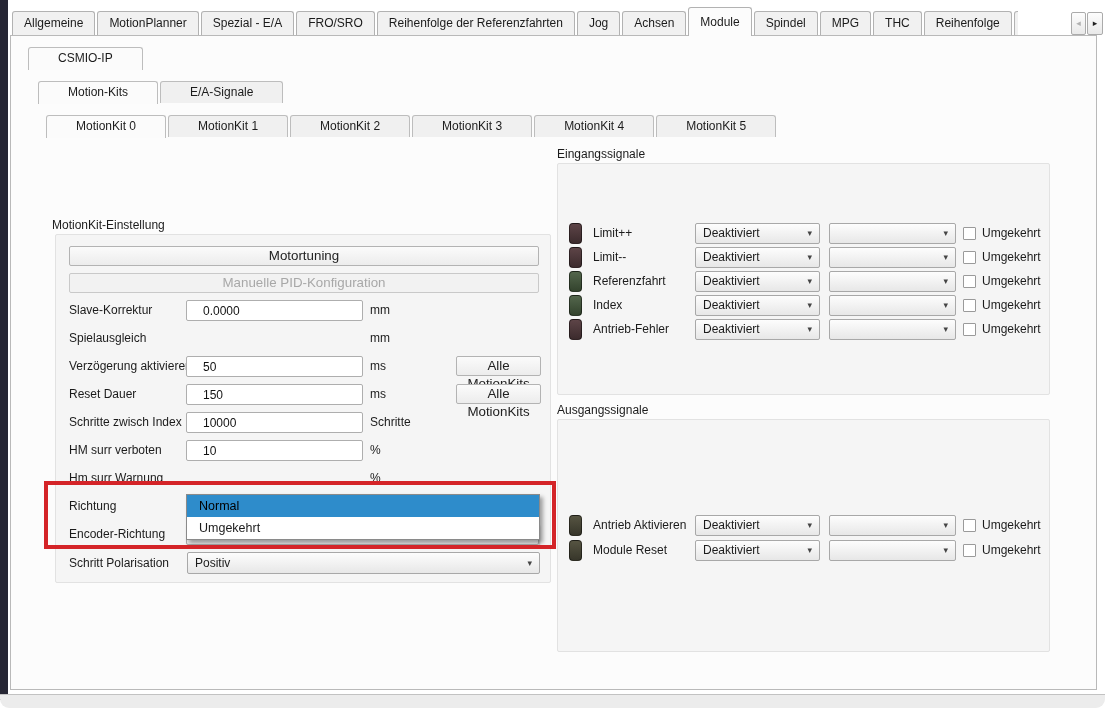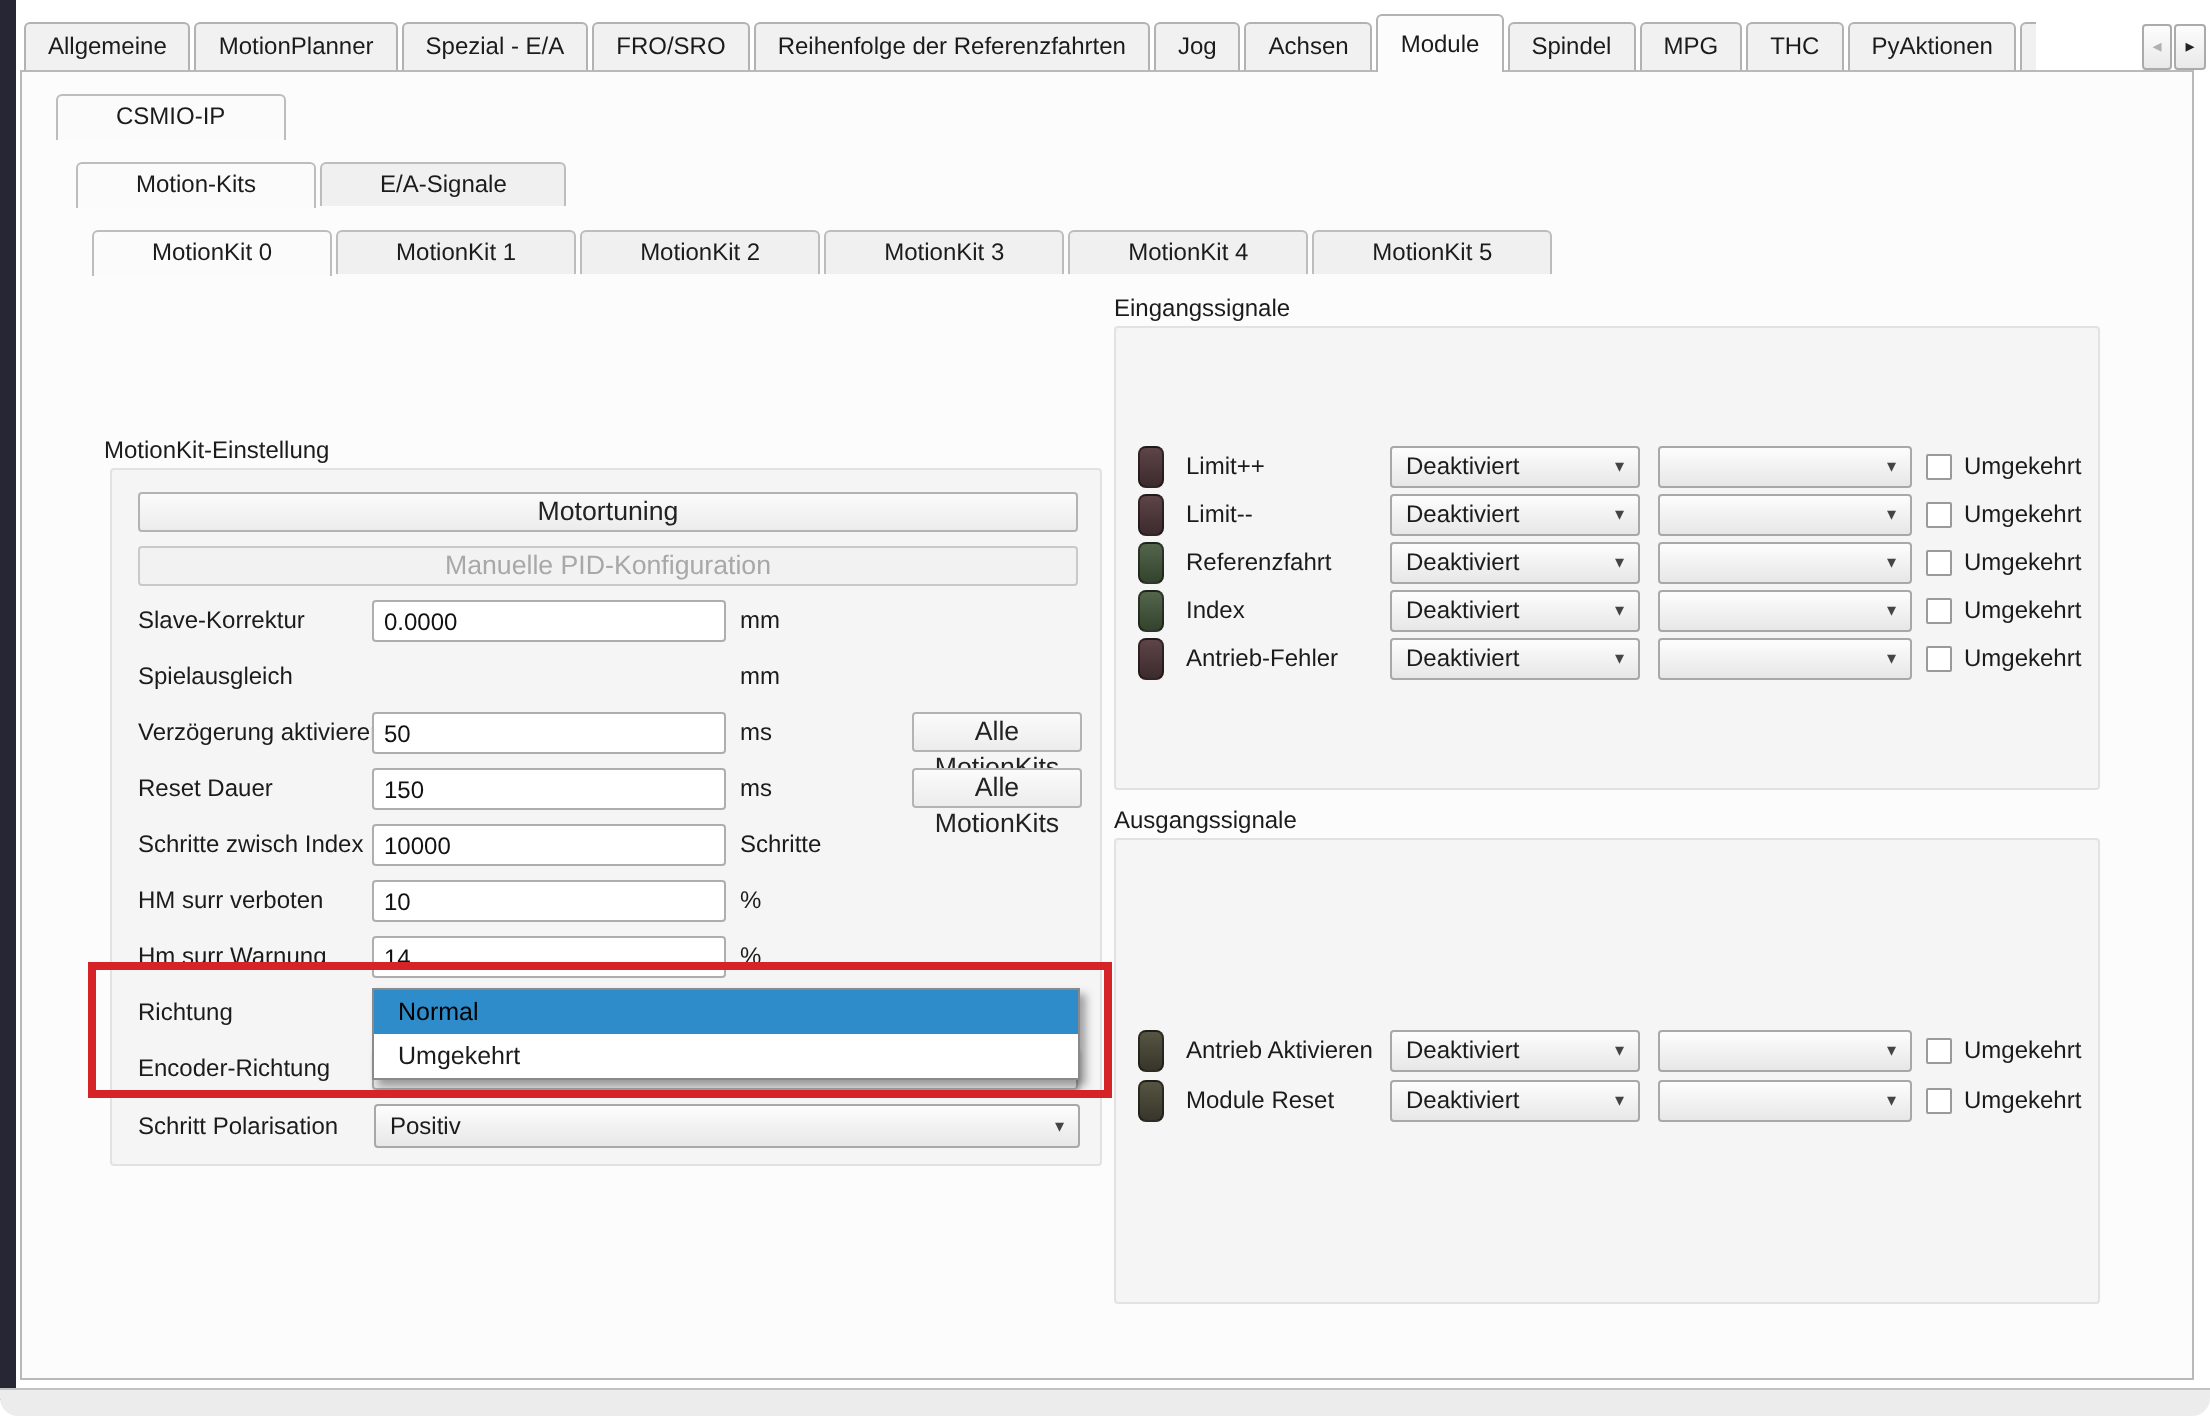--- a/index.html
+++ b/index.html
@@ -48,21 +48,21 @@
 
   
   .btn { position:absolute; height:20px; border:1px solid #b3b3b3; border-radius:2px;
     background:linear-gradient(#fbfbfb,#ececec); text-align:center; line-height:18px; color:#222; }
   .btn.disabled { color:#a8a8a8; background:#f2f2f2; border-color:#c9c9c9; }
 
   
   .srow { position:absolute; left:0; width:100%; height:21px; }
   .flabel { position:absolute; left:13px; line-height:21px; }
   .tinput { position:absolute; left:130px; top:0; width:177px; height:21px;
-    border:1px solid #aeaeae; border-radius:2px; background:#fff; padding:0 5px;
+    border:1px solid #aeaeae; border-radius:2px; background:#fff; padding:0 16px;
     font:12px "Liberation Sans", sans-serif; color:#111; }
   .unit { position:absolute; left:314px; line-height:21px; }
   .allbtn { left:400px; top:0; width:85px; }
 
   
   .combo { position:absolute; height:21px; border:1px solid #a8a8a8; border-radius:2px;
     background:linear-gradient(#fdfdfd,#e7e7e7); }
   .combo .combo-text { position:absolute; left:7px; top:0; line-height:19px; }
   .combo .arr { position:absolute; right:7px; top:0; line-height:19px; font-size:9px; color:#444; }
   .widecombo { left:131px; width:353px; height:22px; }
@@ -103,21 +103,21 @@
   <span class="tab">MotionPlanner</span>
   <span class="tab">Spezial - E/A</span>
   <span class="tab">FRO/SRO</span>
   <span class="tab">Reihenfolge der Referenzfahrten</span>
   <span class="tab">Jog</span>
   <span class="tab">Achsen</span>
   <span class="tab sel">Module</span>
   <span class="tab">Spindel</span>
   <span class="tab">MPG</span>
   <span class="tab">THC</span>
-  <span class="tab">PyAktionen</span>
+  <span class="tab">Reihenfolge</span>
   <span class="tab">Ansicht</span>
 
 </div>
 <span class="scrollbtn" style="left:1071px; width:15px; color:#b0b0b0;">◂</span>
 <span class="scrollbtn" style="left:1087px; width:16px; color:#222;">▸</span>
 
 <div id="panel-a" class="panel"></div>
 
 <div id="csmio-tabbar" class="tabbar">
   <span class="subtab sel">CSMIO-IP</span>
@@ -171,21 +171,20 @@
     <input class="tinput" value="10000" style="">
     <span class="unit">Schritte</span>
   </div>
   <div class="srow" style="top:205px;">
     <span class="flabel">HM surr verboten</span>
     <input class="tinput" value="10" style="">
     <span class="unit">%</span>
   </div>
   <div class="srow" style="top:233px;">
     <span class="flabel">Hm surr Warnung</span>
-    <input class="tinput" value="14" style="">
     <span class="unit">%</span>
   </div>
 
   <div class="srow" style="top:261px;">
     <span class="flabel">Richtung</span>
   </div>
   <div class="srow" style="top:289px;">
     <span class="flabel">Encoder-Richtung</span>
   </div>
   <div class="srow" style="top:317px; height:22px;">

